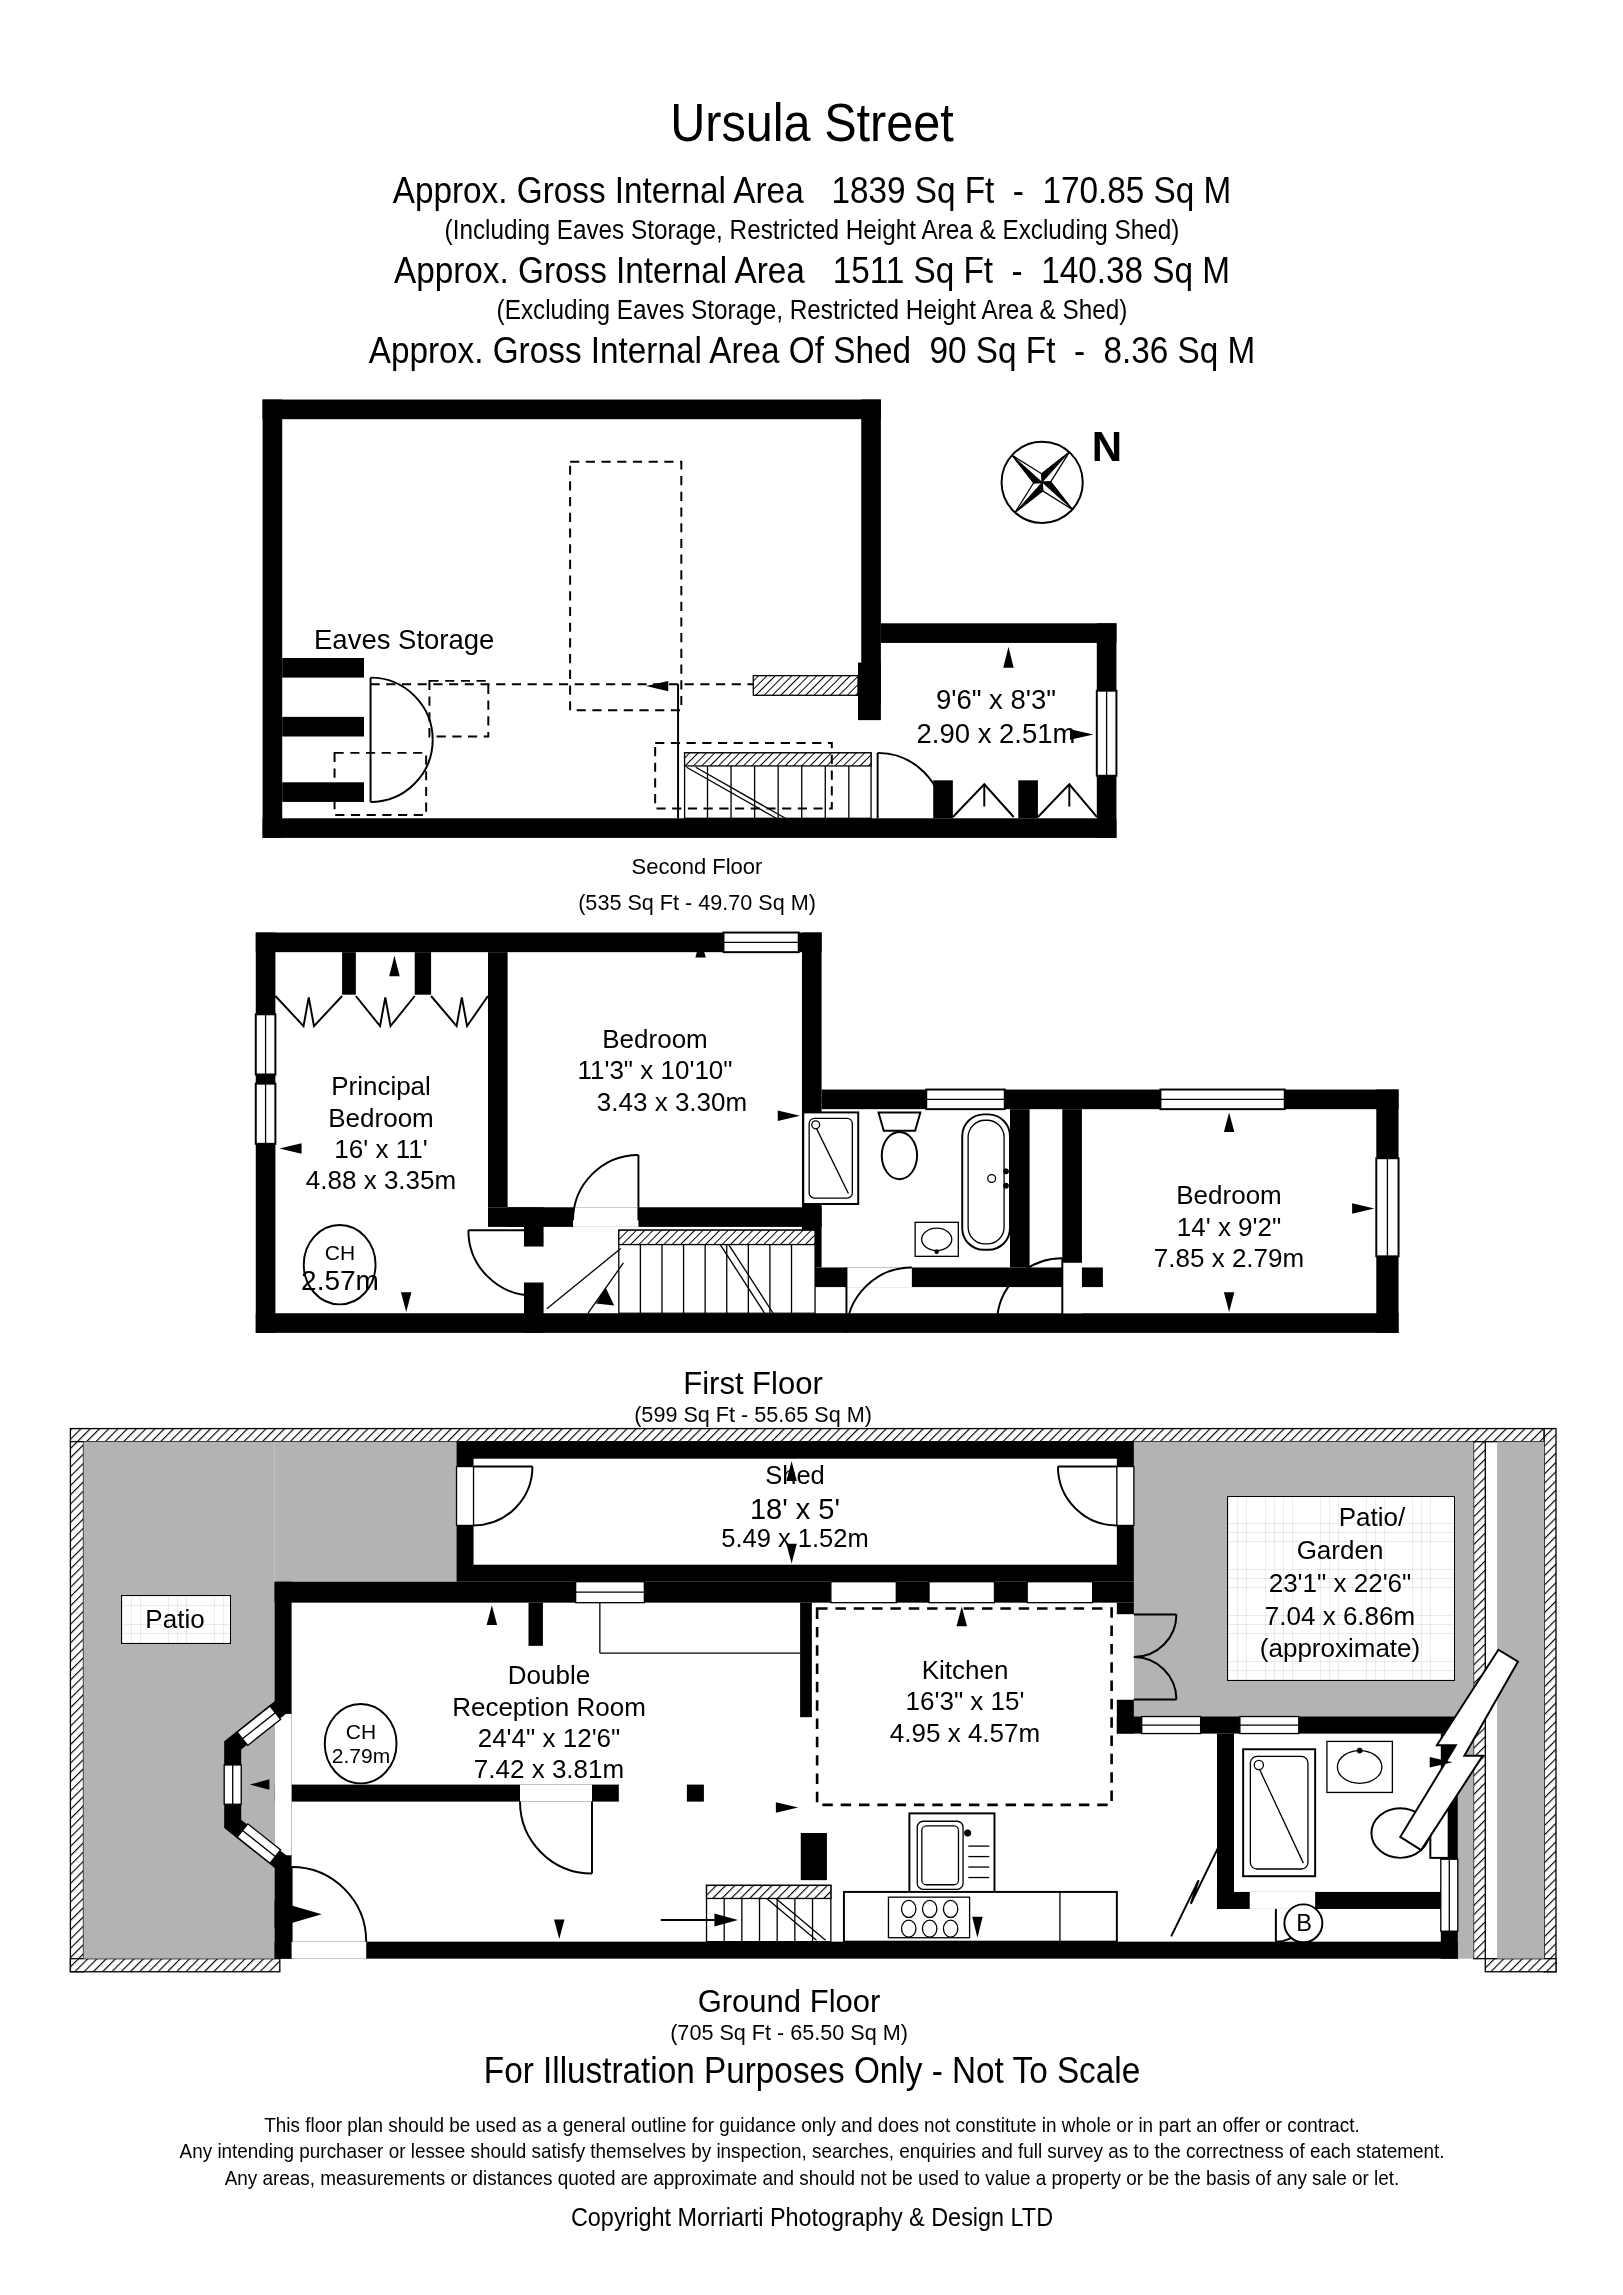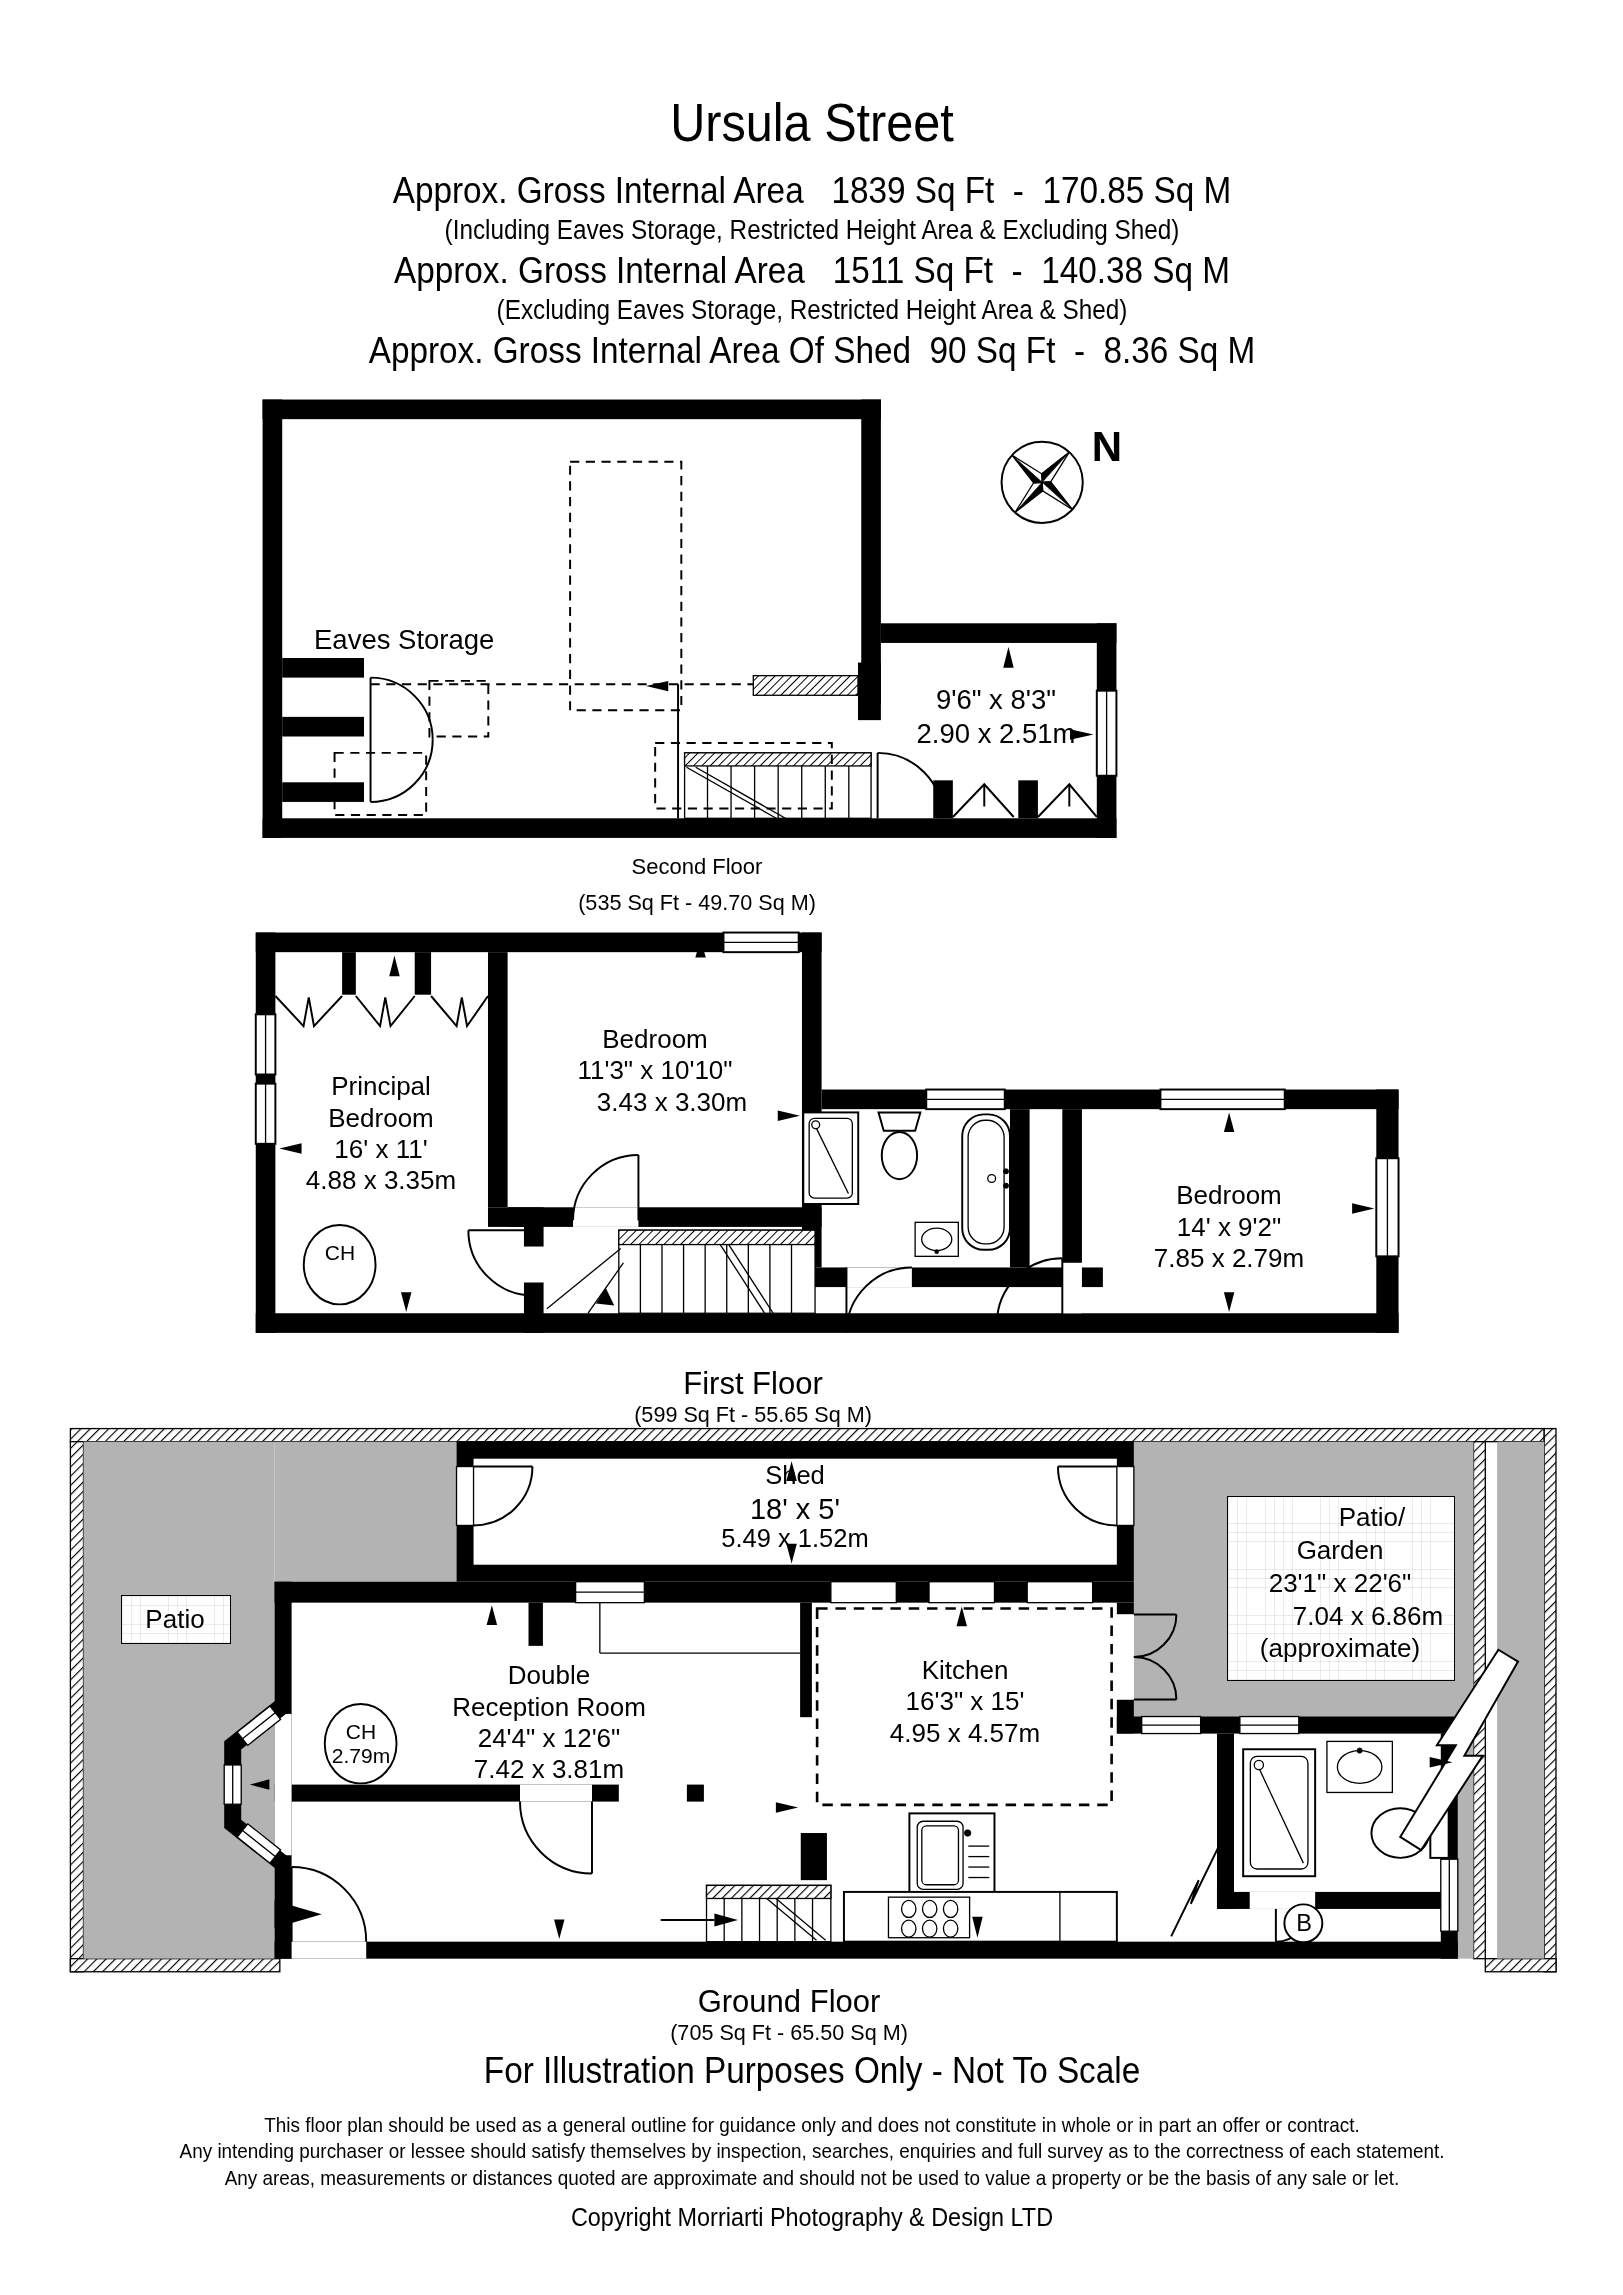--- a/index.html
+++ b/index.html
@@ -249,21 +249,21 @@
   </svg>
 
   <div class="lbl" style="left:381px;top:1072px;font-size:26px;">Principal</div>
   <div class="lbl" style="left:381px;top:1104px;font-size:26px;">Bedroom</div>
   <div class="lbl" style="left:381px;top:1135px;font-size:26px;">16' x 11'</div>
   <div class="lbl" style="left:381px;top:1166px;font-size:26px;">4.88 x 3.35m</div>
   <svg style="left:298px;top:1223px;" width="85" height="85" viewBox="0 0 130 130">
     <ellipse cx="65" cy="65" rx="56" ry="62" fill="none" stroke="#000" stroke-width="3" transform="scale(0.98)"></ellipse>
   </svg>
   <div class="lbl" style="left:340px;top:1242px;font-size:21px;">CH</div>
-  <div class="lbl" style="left:340px;top:1266px;font-size:15px;margin-top:48px;">2.57m</div>
+  <div class="lbl" style="left:340px;top:1266px;font-size:28px;">2.57m</div>
   <div class="lbl" style="left:655px;top:1025px;font-size:26px;">Bedroom</div>
   <div class="lbl" style="left:655px;top:1056px;font-size:26px;">11'3" x 10'10"</div>
   <div class="lbl" style="left:672px;top:1088px;font-size:26px;">3.43 x 3.30m</div>
   <div class="lbl" style="left:1229px;top:1181px;font-size:26px;">Bedroom</div>
   <div class="lbl" style="left:1229px;top:1213px;font-size:26px;">14' x 9'2"</div>
   <div class="lbl" style="left:1229px;top:1244px;font-size:26px;">7.85 x 2.79m</div>
   <div class="lbl" style="left:753px;top:1367px;font-size:31px;">First Floor</div>
   <div class="lbl" style="left:753px;top:1403px;font-size:21.6px;">(599 Sq Ft - 55.65 Sq M)</div>
 
   <svg style="left:65px;top:1424px;" width="1499" height="553" viewBox="100 2175 2290 845">
@@ -459,21 +459,21 @@
       <polygon points="390,2718 390,2734 360,2726" transform="translate(22,0)"></polygon>
     </g>
   </svg>
 
   <div class="gridbox" style="left:121px;top:1595px;width:108px;height:47px;"></div>
   <div class="lbl" style="left:175px;top:1605px;font-size:26px;">Patio</div>
   <div class="gridbox" style="left:1227px;top:1496px;width:226px;height:183px;"></div>
   <div class="lbl" style="left:1340px;top:1503px;font-size:26px;margin-left:32px;">Patio/</div>
   <div class="lbl" style="left:1340px;top:1536px;font-size:26px;">Garden</div>
   <div class="lbl" style="left:1340px;top:1569px;font-size:26px;">23'1" x 22'6"</div>
-  <div class="lbl" style="left:1340px;top:1602px;font-size:26px;margin-left:28px;">7.04 x 6.86m</div>
+  <div class="lbl" style="left:1340px;top:1602px;font-size:26px;">7.04 x 6.86m</div>
   <div class="lbl" style="left:1340px;top:1634px;font-size:26px;">(approximate)</div>
 
   <div class="lbl" style="left:795px;top:1462px;font-size:25.5px;text-align:right;">Shed</div>
   <div class="lbl" style="left:795px;top:1494px;font-size:29px;">18' x 5'</div>
   <div class="lbl" style="left:795px;top:1525px;font-size:25.5px;">5.49 x 1.52m</div>
   <div class="lbl" style="left:549px;top:1661px;font-size:26px;">Double</div>
   <div class="lbl" style="left:549px;top:1693px;font-size:26px;">Reception Room</div>
   <div class="lbl" style="left:549px;top:1724px;font-size:26px;">24'4" x 12'6"</div>
   <div class="lbl" style="left:549px;top:1755px;font-size:26px;">7.42 x 3.81m</div>
   <svg style="left:319px;top:1702px;" width="85" height="85" viewBox="0 0 130 130">

